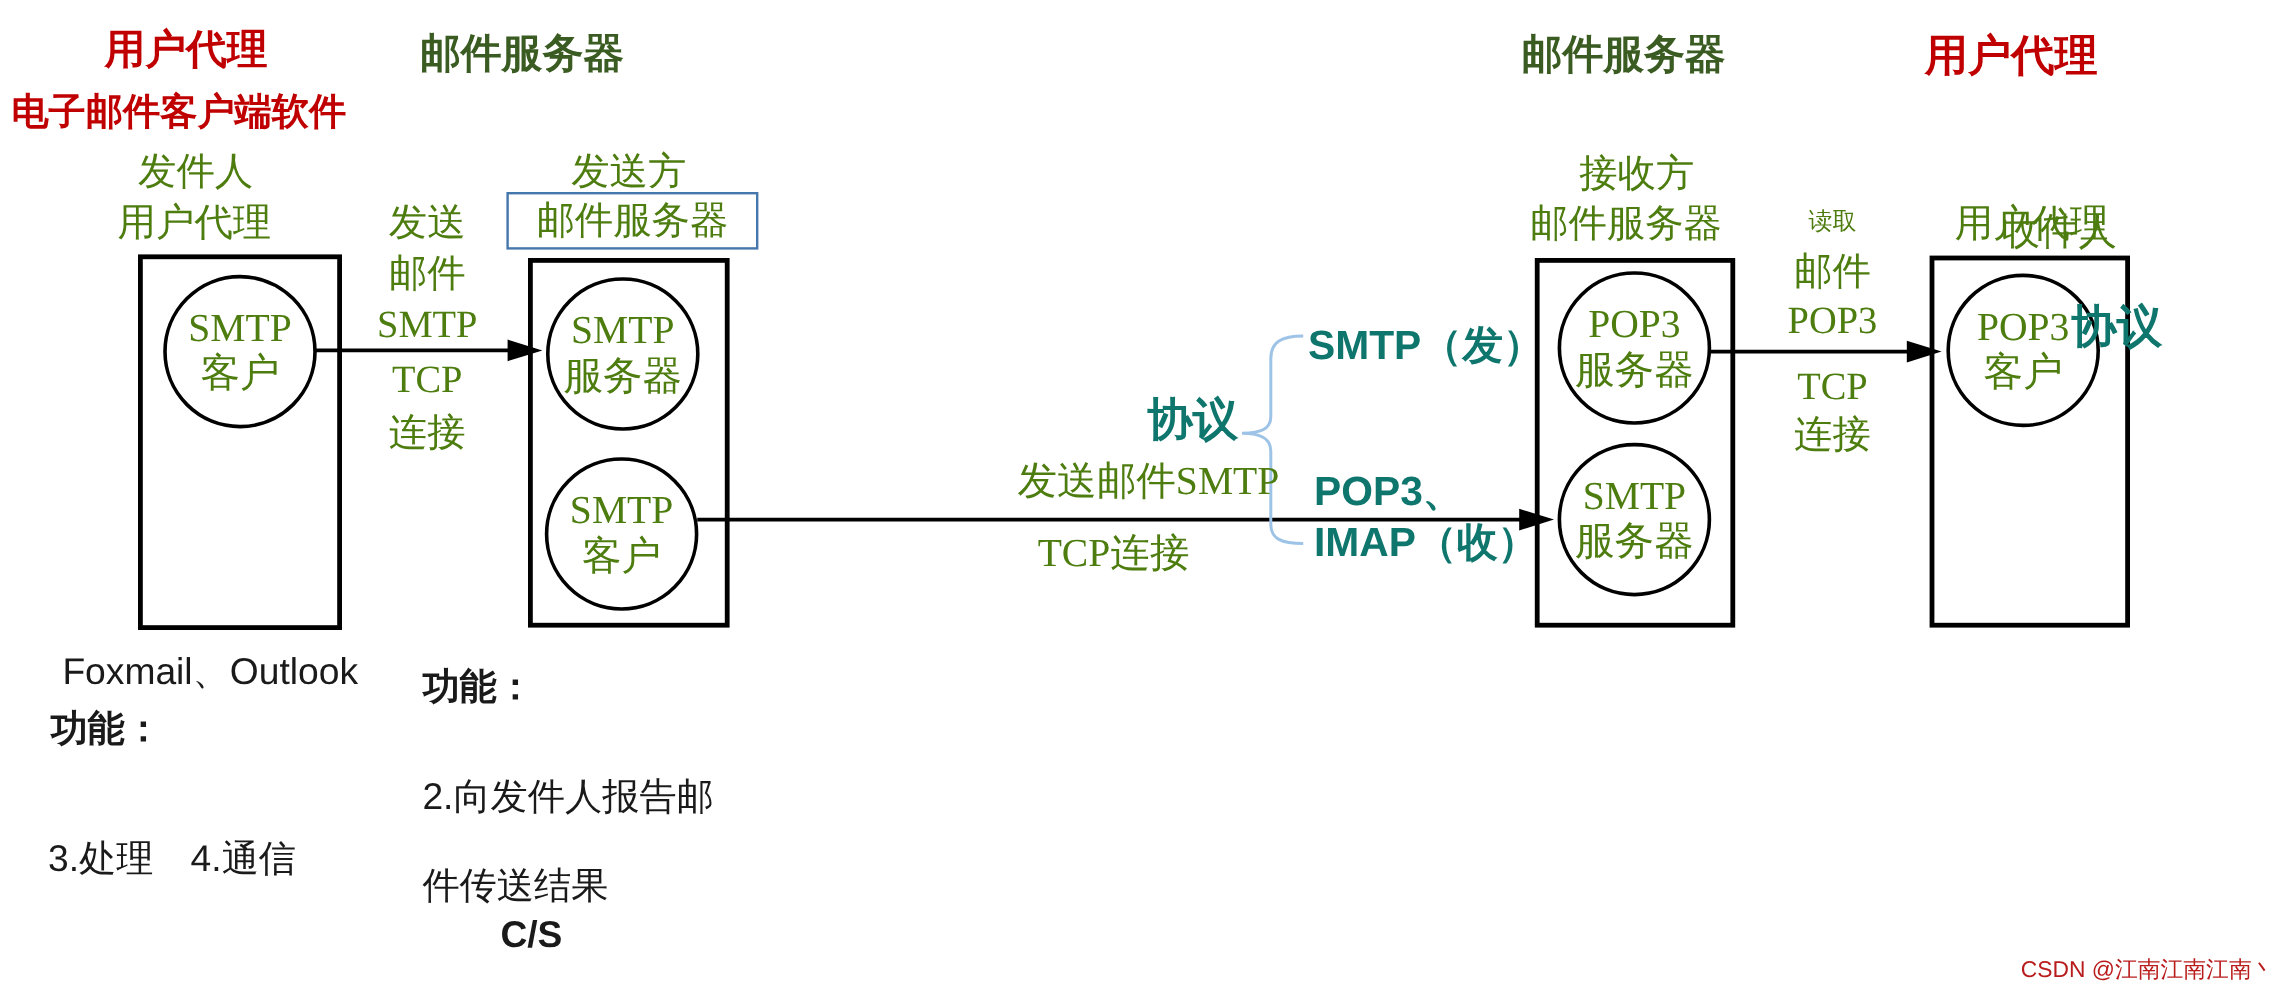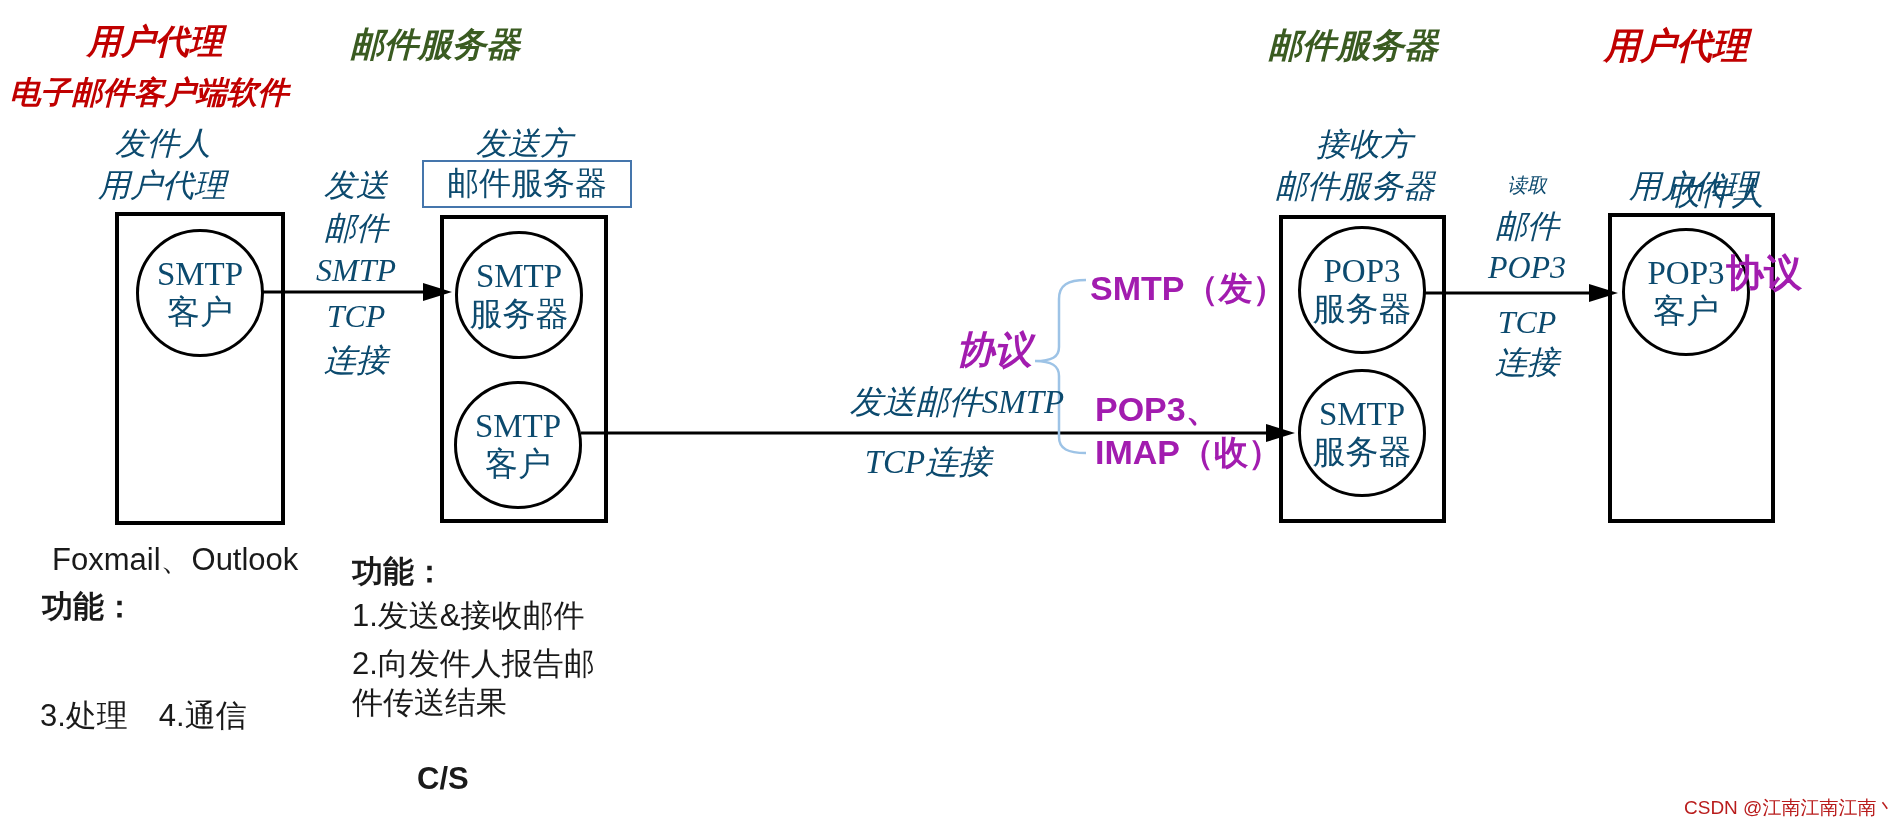--- a/index.html
+++ b/index.html
@@ -1,27 +1,27 @@
 <!DOCTYPE html>
 <html><head>
 <meta charset="utf-8">
 <style>
   html,body{margin:0;padding:0;background:#ffffff;}
   #stage{
     position:relative;width:1899px;height:823px;background:#ffffff;overflow:hidden;
     font-family:"Liberation Serif","DejaVu Serif",serif;
   }
-  .ctr{position:absolute;transform:translate(-50%,-50%);white-space:nowrap;line-height:1.15;font-style:italic;}
+  .ctr{position:absolute;transform:translate(-50%,-50%);white-space:nowrap;line-height:1.15;}
   .lf{position:absolute;transform:translateY(-50%);white-space:nowrap;line-height:1.15;}
-  .serif{font-family:"Liberation Serif","DejaVu Serif",serif;color:#0c4a6e;}
+  .serif{font-family:"Liberation Serif","DejaVu Serif",serif;color:#4d7c0f;}
   .sans{font-family:"Liberation Sans","DejaVu Sans",sans-serif;color:#1a1a1a;}
   .hdr{font-family:"Liberation Sans","DejaVu Sans",sans-serif;font-weight:bold;}
   .red{color:#c00000;}
   .green{color:#3a5b21;}
-  .blue{color:#a21caf;font-family:"Liberation Sans","DejaVu Sans",sans-serif;font-weight:bold;text-align:center;}
+  .blue{color:#0f766e;font-family:"Liberation Sans","DejaVu Sans",sans-serif;font-weight:bold;text-align:center;}
   .box{position:absolute;border:4px solid #000;box-sizing:border-box;background:transparent;z-index:2;}
   .circle{
     position:absolute;width:128px;height:128px;border:3px solid #000;border-radius:50%;
     box-sizing:border-box;background:#fff;z-index:3;display:flex;flex-direction:column;
     align-items:center;justify-content:center;font-size:33px;line-height:38px;text-align:center;
   }
   .bluebox{position:absolute;border:2px solid #4576ac;box-sizing:border-box;z-index:2;
     display:flex;align-items:center;justify-content:center;}
   svg.lines{position:absolute;left:0;top:0;z-index:1;}
   .txt{z-index:4;}
@@ -117,20 +117,19 @@
   <div class="lf blue txt" style="left:1090px;top:289px;font-size:34px;">SMTP（发）</div>
   <div class="lf blue txt" style="left:1095px;top:410px;font-size:34px;">POP3、</div>
   <div class="lf blue txt" style="left:1095px;top:453px;font-size:34px;">IMAP（收）</div>
   <div class="lf blue txt" style="left:1726px;top:274px;font-size:38px;z-index:5;">协议</div>
 
   <div class="lf sans txt" style="left:40px;top:560px;font-size:31px;margin-left:12px;">Foxmail、Outlook</div>
   <div class="lf sans txt" style="left:42px;top:607px;font-size:31px;font-weight:bold;">功能：</div>
   <div class="lf sans txt" style="left:40px;top:716px;font-size:31px;">3.处理　4.通信</div>
 
   <div class="lf sans txt" style="left:352px;top:572px;font-size:31px;font-weight:bold;">功能：</div>
-  <div class="lf sans txt" style="left:352px;top:616px;font-size:31px;">1.发送&amp;接收邮件</div>
   <div class="lf sans txt" style="left:352px;top:664px;font-size:31px;">2.向发件人报告邮</div>
-  <div class="lf sans txt" style="left:352px;top:703px;font-size:31px;">件传送结果</div>
+  <div class="lf sans txt" style="left:352px;top:738px;font-size:31px;">件传送结果</div>
   <div class="lf sans txt" style="left:417px;top:779px;font-size:31px;font-weight:bold;">C/S</div>
 
   <div class="wm" style="left:1684px;top:795px;">CSDN @江南江南江南丶</div>
 
 </div>
 
 </body></html>

